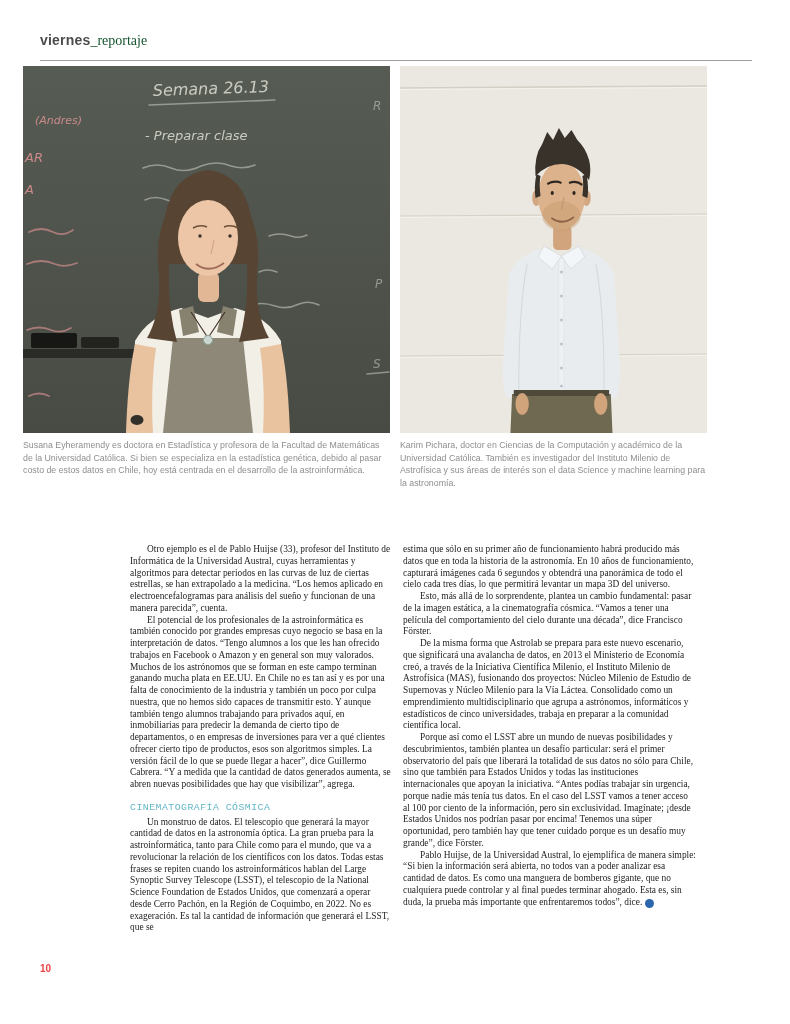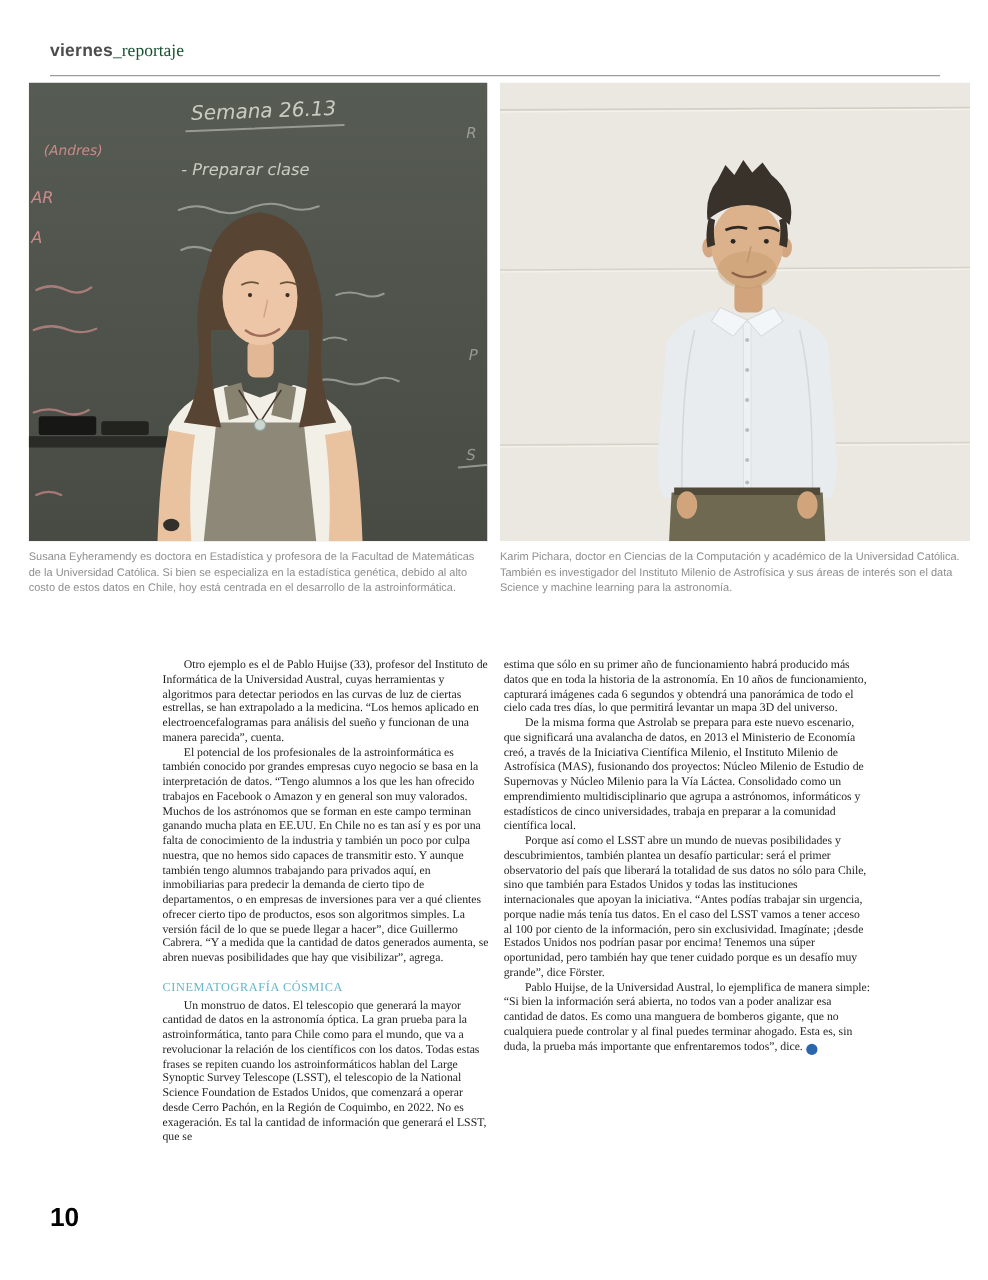--- a/index.html
+++ b/index.html
@@ -11,53 +11,53 @@
   
   .masthead { position:absolute; left:40px; top:32px; font-size:14px; white-space:nowrap; }
   .brand { font-family:"Liberation Sans", sans-serif; font-weight:700; color:#4c4c4c; letter-spacing:.2px;text-align:right; }
   .section-name { font-family:"Liberation Serif", serif; color:#14532d; }
   .rule { position:absolute; left:40px; top:60px; width:712px; height:1px; background:#9d9d9d; }
 
   
   figure { margin:0; padding:0; }
   .photo { position:absolute; top:66px; }
   .photo-left { left:23px; width:367px; }
-  .photo-right { left:400px; width:376px; }
+  .photo-right { left:400px; width:307px; }
   .photo svg { display:block; width:100%; height:367px; }
   figcaption {
     margin-top:6px; font-family:"Liberation Sans", sans-serif;
     font-size:8.8px; line-height:12.6px; color:#8e8e8e;
   }
 
   
   .chalk { fill:#e4e4d9; opacity:.82; font-family:"DejaVu Sans", sans-serif; font-style:italic; }
   .chalk-faint { fill:#dddfd3; opacity:.5; font-family:"DejaVu Sans", sans-serif; font-style:italic; }
   .chalkstroke { stroke:#d9dbcf; opacity:.5; fill:none; stroke-width:1.6; stroke-linecap:round; }
   .pinkchalk { fill:#d79090; opacity:.9; font-family:"DejaVu Sans", sans-serif; font-style:italic; }
   .pinkstroke { stroke:#cf8b8b; opacity:.7; fill:none; stroke-width:1.8; stroke-linecap:round; }
 
   
-  .col { position:absolute; top:527px; font-size:9.4px; line-height:11.75px; color:#1d1d1d; }
+  .col { position:absolute; top:544px; font-size:9.4px; line-height:11.75px; color:#1d1d1d; }
   .col-left { left:130px; width:262px; }
   .col-right { left:403px; width:293px; }
   .col p { margin:0; }
   .col p.indent { text-indent:17px; }
   .section-heading {
-    margin:11px 0 3px 0; font-family:Liberation Serif, serif; font-weight:400;
+    margin:11px 0 3px 0; font-family:Liberation Mono, monospace; font-weight:400;
     font-size:9.8px; letter-spacing:.5px; color:#64b6c8;
   }
   .endmark {
     display:inline-block; width:9px; height:9px; margin-left:3px; background:#2b66ad;
     border-radius:50%; color:#fff; font-family:"Liberation Sans", sans-serif;
     font-weight:700; font-size:6.5px; line-height:9.5px; text-align:center; vertical-align:-1px;
   }
 
   .page-number {
     position:absolute; left:40px; top:963px; font-family:"Liberation Sans", sans-serif;
-    font-weight:700; font-size:21px; color:#000000;
+    font-weight:700; font-size:10px; color:#ef4444;
   }
 </style>
 </head>
 <body>
 
 <div class="page">
 
   <div class="masthead">
     <span class="brand">viernes</span><span class="section-name">_reportaje</span>
   </div>
@@ -119,21 +119,21 @@
           <path d="M170,162 q7,-4 14,-1" stroke="#6a5138" stroke-width="1.5" fill="none"></path>
           <path d="M201,161 q7,-3 14,1" stroke="#6a5138" stroke-width="1.5" fill="none"></path>
           <circle cx="177" cy="170" r="1.7" fill="#39302a"></circle>
           <circle cx="207" cy="170" r="1.7" fill="#39302a"></circle>
           <path d="M191,174 q-2,10 -3,14" stroke="#d3a584" stroke-width="1.2" fill="none"></path>
           <path d="M173,198 Q186,208 201,197" stroke="#a06b58" stroke-width="1.8" fill="none"></path>
         </g>
         <ellipse cx="114" cy="354" rx="6.5" ry="5" fill="#33302b"></ellipse>
       </g>
     </svg>
-    <figcaption>Susana Eyheramendy es doctora en Estadística y profesora de la Facultad de Matemáticas de la Universidad Católica. Si bien se especializa en la estadística genética, debido al alto costo de estos datos en Chile, hoy está centrada en el desarrollo de la astroinformática.</figcaption>
+    <figcaption>Susana Eyheramendy es doctora en Estadística y profesora de la Facultad de Matemáticas de la Universidad Católica. Si bien se especializa en la estadística genética, debido al pasar costo de estos datos en Chile, hoy está centrada en el desarrollo de la astroinformática.</figcaption>
   </figure>
 
   <figure class="photo photo-right">
     <svg viewBox="0 0 367 367" preserveAspectRatio="none">
       <g>
         <rect x="0" y="0" width="367" height="367" fill="#ebe8e1"></rect>
         <line x1="0" y1="22" x2="367" y2="20" stroke="#d4cfc4" stroke-width="1.4"></line>
         <line x1="0" y1="23.5" x2="367" y2="21.5" stroke="#f5f3ed" stroke-width="1"></line>
         <line x1="0" y1="150" x2="367" y2="148" stroke="#d7d2c7" stroke-width="1.2"></line>
         <line x1="0" y1="151.5" x2="367" y2="149.5" stroke="#f4f2ec" stroke-width="1"></line>
@@ -182,20 +182,21 @@
 
   <main>
     <div class="col col-left">
       <p class="indent">Otro ejemplo es el de Pablo Huijse (33), profesor del Instituto de Informática de la Universidad Austral, cuyas herramientas y algoritmos para detectar periodos en las curvas de luz de ciertas estrellas, se han extrapolado a la medicina. “Los hemos aplicado en electroencefalogramas para análisis del sueño y funcionan de una manera parecida”, cuenta.</p>
       <p class="indent">El potencial de los profesionales de la astroinformática es también conocido por grandes empresas cuyo negocio se basa en la interpretación de datos. “Tengo alumnos a los que les han ofrecido trabajos en Facebook o Amazon y en general son muy valorados. Muchos de los astrónomos que se forman en este campo terminan ganando mucha plata en EE.UU. En Chile no es tan así y es por una falta de conocimiento de la industria y también un poco por culpa nuestra, que no hemos sido capaces de transmitir esto. Y aunque también tengo alumnos trabajando para privados aquí, en inmobiliarias para predecir la demanda de cierto tipo de departamentos, o en empresas de inversiones para ver a qué clientes ofrecer cierto tipo de productos, esos son algoritmos simples. La versión fácil de lo que se puede llegar a hacer”, dice Guillermo Cabrera. “Y a medida que la cantidad de datos generados aumenta, se abren nuevas posibilidades que hay que visibilizar”, agrega.</p>
       <h3 class="section-heading">CINEMATOGRAFÍA CÓSMICA</h3>
       <p class="indent">Un monstruo de datos. El telescopio que generará la mayor cantidad de datos en la astronomía óptica. La gran prueba para la astroinformática, tanto para Chile como para el mundo, que va a revolucionar la relación de los científicos con los datos. Todas estas frases se repiten cuando los astroinformáticos hablan del Large Synoptic Survey Telescope (LSST), el telescopio de la National Science Foundation de Estados Unidos, que comenzará a operar desde Cerro Pachón, en la Región de Coquimbo, en 2022. No es exageración. Es tal la cantidad de información que generará el LSST, que se</p>
     </div>
     <div class="col col-right">
       <p>estima que sólo en su primer año de funcionamiento habrá producido más datos que en toda la historia de la astronomía. En 10 años de funcionamiento, capturará imágenes cada 6 segundos y obtendrá una panorámica de todo el cielo cada tres días, lo que permitirá levantar un mapa 3D del universo.</p>
+      <p class="indent">Esto, más allá de lo sorprendente, plantea un cambio fundamental: pasar de la imagen estática, a la cinematografía cósmica. “Vamos a tener una película del comportamiento del cielo durante una década”, dice Francisco Förster.</p>
       <p class="indent">De la misma forma que Astrolab se prepara para este nuevo escenario, que significará una avalancha de datos, en 2013 el Ministerio de Economía creó, a través de la Iniciativa Científica Milenio, el Instituto Milenio de Astrofísica (MAS), fusionando dos proyectos: Núcleo Milenio de Estudio de Supernovas y Núcleo Milenio para la Vía Láctea. Consolidado como un emprendimiento multidisciplinario que agrupa a astrónomos, informáticos y estadísticos de cinco universidades, trabaja en preparar a la comunidad científica local.</p>
       <p class="indent">Porque así como el LSST abre un mundo de nuevas posibilidades y descubrimientos, también plantea un desafío particular: será el primer observatorio del país que liberará la totalidad de sus datos no sólo para Chile, sino que también para Estados Unidos y todas las instituciones internacionales que apoyan la iniciativa. “Antes podías trabajar sin urgencia, porque nadie más tenía tus datos. En el caso del LSST vamos a tener acceso al 100 por ciento de la información, pero sin exclusividad. Imagínate; ¡desde Estados Unidos nos podrían pasar por encima! Tenemos una súper oportunidad, pero también hay que tener cuidado porque es un desafío muy grande”, dice Förster.</p>
       <p class="indent"><span>Pablo Huijse, de la Universidad Austral, lo ejemplifica de manera simple: “Si bien la información será abierta, no todos van a poder analizar esa cantidad de datos. Es como una manguera de bomberos gigante, que no cualquiera puede controlar y al final puedes terminar ahogado. Esta es, sin duda, la prueba más importante que enfrentaremos todos”, dice.</span><span class="endmark">V</span></p>
     </div>
   </main>
 
   <div class="page-number">10</div>
 
 </div>
 

